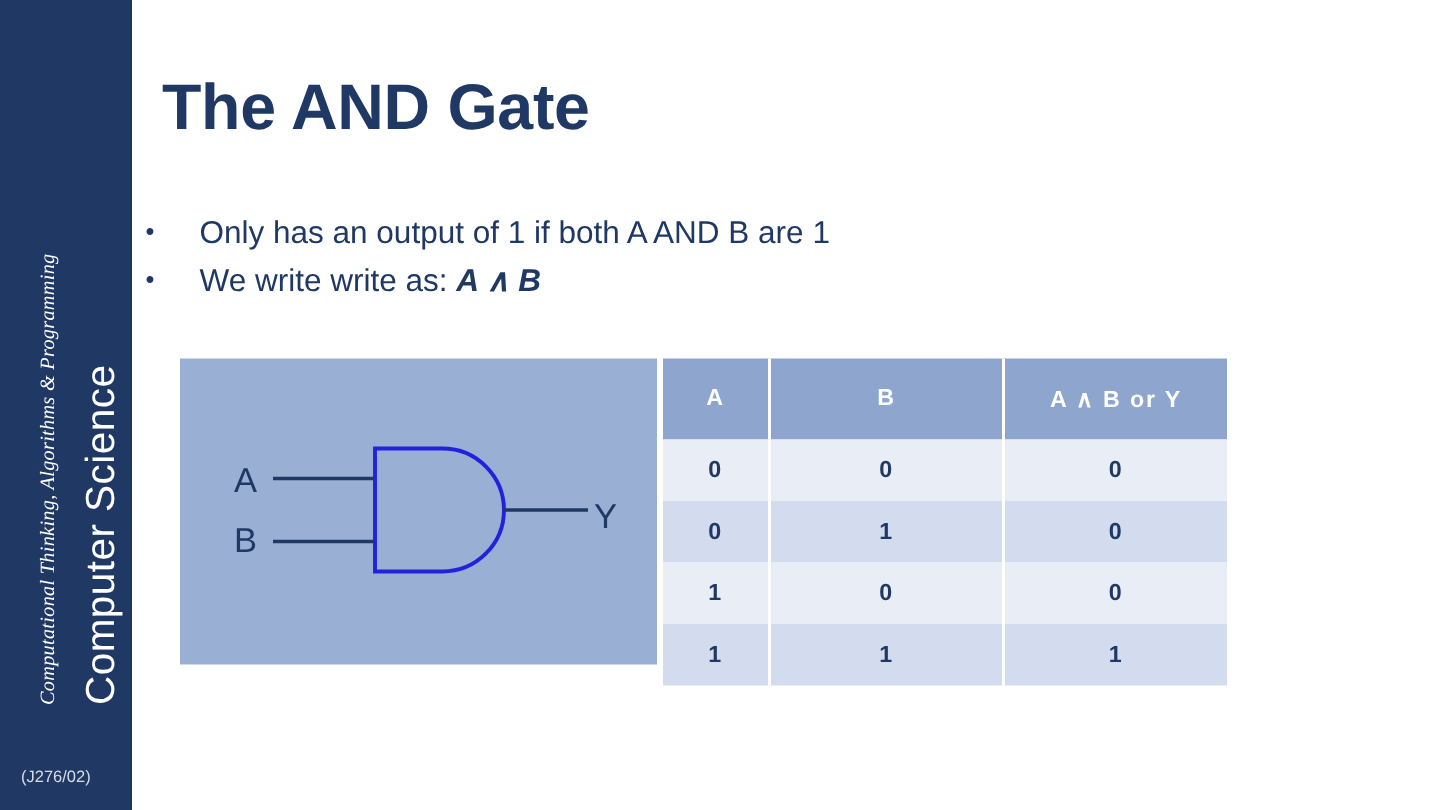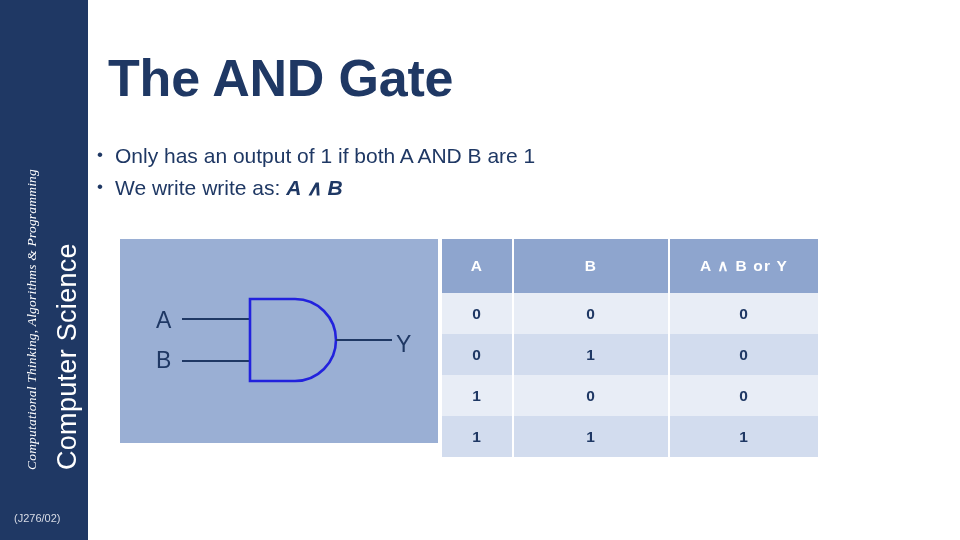--- a/index.html
+++ b/index.html
@@ -65,21 +65,21 @@
     font-size: 11px;
     color: #d8dce6;
     font-family: "Liberation Sans", sans-serif;
   }
 
   
   .slide-title {
     position: absolute;
     left: 108px;
     top: 48px;
-    font-size: 52px;
+    font-size: 43px;
     font-weight: bold;
     color: #1F3864;
     letter-spacing: -0.2px;
   }
 
   
   .bullets {
     position: absolute;
     left: 97px;
     top: 142px;
@@ -93,21 +93,21 @@
     line-height: 1.38;
     margin-bottom: 3px;
   }
   .bullet .dot {
     width: 18px;
     flex: none;
     font-size: 17px;
     line-height: 1.55;
     color: #1F3864;
   }
-  .bullet .btext { flex: 1; }
+  .bullet .btext { flex: 1; margin-left: 18px; }
   .bold { font-weight: bold; font-style: italic; }
 
   
   .figure-box {
     position: absolute;
     left: 120px;
     top: 239px;
     width: 318px;
     height: 204px;
     background: #9AAFD4;

